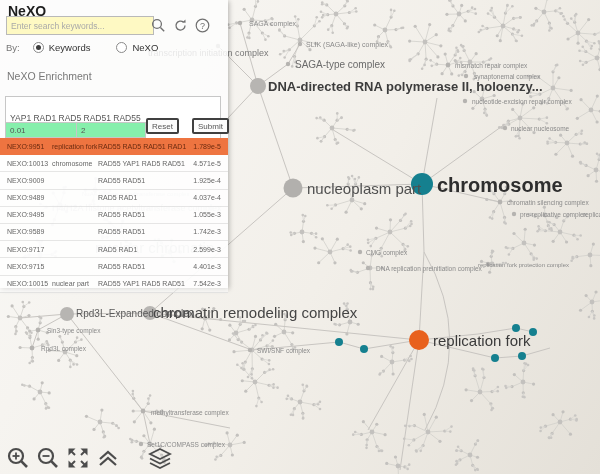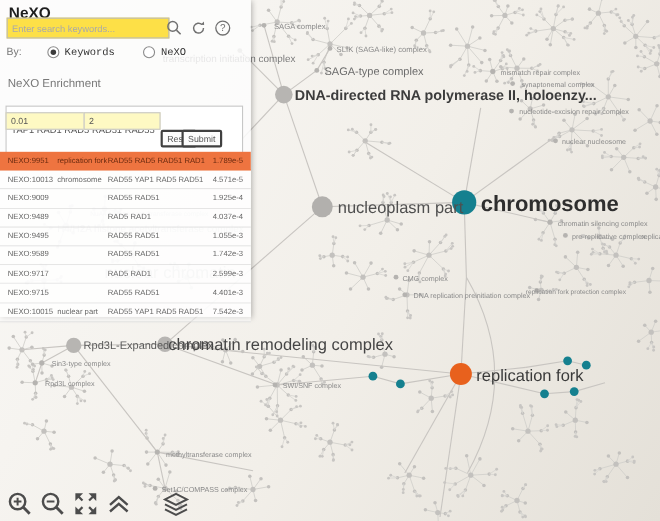--- a/index.html
+++ b/index.html
@@ -5,35 +5,35 @@
   html,body{margin:0;padding:0;width:600px;height:474px;overflow:hidden;
     font-family:"Liberation Sans",sans-serif;
     background:linear-gradient(120deg,#faf9f7 0%,#f2efe9 55%,#e4e0d8 100%);}
   #stage{position:relative;width:600px;height:474px;overflow:hidden;}
   #net{position:absolute;left:0;top:0;z-index:1;}
   
   #panel{position:absolute;left:0;top:0;width:228px;height:288px;z-index:2;
     background:rgba(253,253,253,0.84);box-shadow:1px 1px 5px rgba(0,0,0,0.28);}
   .p-title{position:absolute;left:8px;top:3px;font-size:14px;font-weight:bold;color:#1e1e1e;}
   .search-input{position:absolute;left:6px;top:16px;width:138px;height:15px;border:1px solid #b9b9b9;
-    font-size:8.5px;color:#555;padding:1px 4px;background:#fde047;outline:none;}
+    font-size:8.5px;color:#555;padding:1px 4px;background:#fef9c3;outline:none;}
   .search-input::placeholder{color:#a9a9a9;}
   .p-icon{position:absolute;top:17px;width:17px;height:17px;color:#707070;cursor:pointer;}
   .by-row{position:absolute;left:6px;top:42px;font-size:9.5px;color:#555;display:flex;align-items:center;}
-  .by-lbl{margin-right:23px;color:#777;}
+  .by-lbl{margin-right:13px;color:#777;}
   .radio{display:inline-block;width:9px;height:9px;border:1px solid #8a8a8a;border-radius:50%;
     margin-right:5px;position:relative;background:#fff;vertical-align:-1px;}
   .radio.checked::after{content:"";position:absolute;left:2px;top:2px;width:5px;height:5px;
     border-radius:50%;background:#3c3c3c;}
-  .radio-group{display:flex;align-items:center;margin-right:26px;cursor:pointer;color:#333;font-family:Liberation Mono, monospace;}
+  .radio-group{display:flex;align-items:center;margin-right:26px;cursor:pointer;color:#333;}
   .te-title{position:absolute;left:7px;top:70px;font-size:10.5px;color:#787878;}
   .genes-box{position:absolute;left:5px;top:84px;width:206px;height:24px;border:1px solid #c7c7c7;
     background:#fff;font-family:Liberation Sans, sans-serif;font-size:8.5px;color:#555;
     padding:16px 4px;resize:none;outline:none;margin-top:12px;}
-  .num-input{position:absolute;top:102px;height:12px;border:1px solid #c7c7c7;background:#fef9c3;
+  .num-input{position:absolute;top:122px;height:12px;border:1px solid #c7c7c7;background:#86efac;
     font-size:8px;color:#555;padding:1px 4px;outline:none;}
   .btn{position:absolute;top:118px;height:16px;font-size:8px;color:#555;background:#fcfcfc;
     border:2px solid #404040;border-radius:2px;padding:0 4px;cursor:pointer;}
   
   #results{position:absolute;left:0;top:138px;width:228px;}
   .rrow{position:relative;height:16.2px;border-bottom:1px solid rgba(210,210,210,0.55);
     background:rgba(255,255,255,0.55);font-size:7px;color:#666;cursor:pointer;}
   .rrow.hl{background:#ee7440;border-bottom:1px solid #ee7440;color:#6a2a0f;}
   .rc{position:absolute;top:4.5px;white-space:nowrap;overflow:hidden;}
   .rc-id{left:7px;width:42px;}
@@ -1809,21 +1809,21 @@
       </span>
     </div>
 
     <div class="te-title">NeXO Enrichment</div>
 
     <textarea class="genes-box" style="">YAP1 RAD1 RAD5 RAD51 RAD55</textarea>
 
     <input class="num-input" style="left: 5px; width: 62px;" value="0.01">
     <input class="num-input" style="left: 76px; width: 60px;" value="2">
     <button class="btn" style="left:146px;">Reset</button>
-    <button class="btn" style="left:165px;">Submit</button>
+    <button class="btn" style="left:192px;">Submit</button>
 
     <div id="results">
         <div class="rrow hl">
       <span class="rc rc-id">NEXO:9951</span>
       <span class="rc rc-term">replication fork</span>
       <span class="rc rc-genes">RAD55 RAD5 RAD51 RAD1</span>
       <span class="rc rc-p">1.789e-5</span>
     </div>
         <div class="rrow">
       <span class="rc rc-id">NEXO:10013</span>

